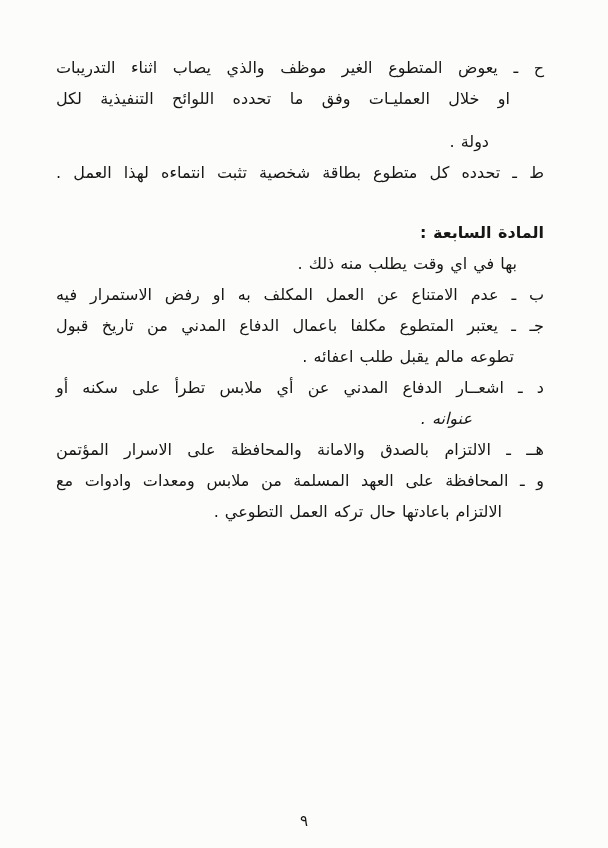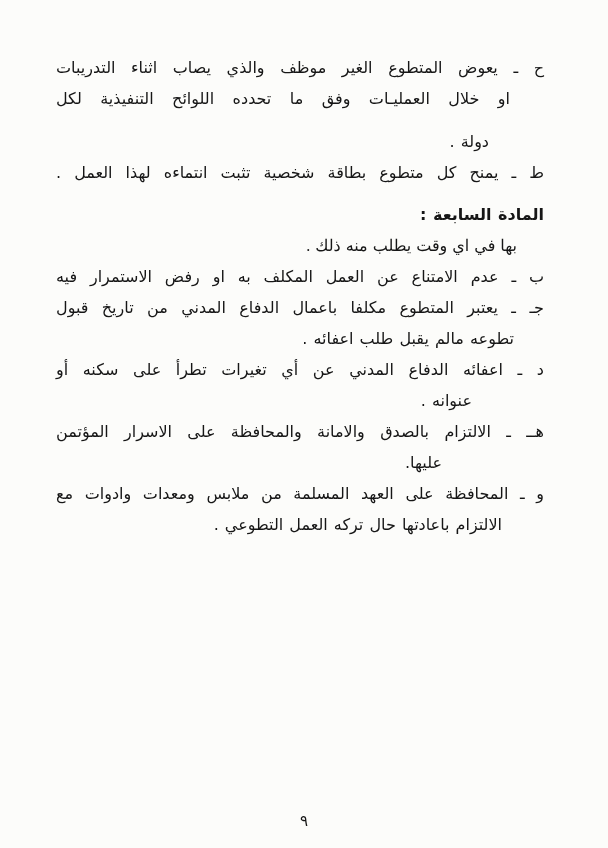--- a/index.html
+++ b/index.html
@@ -32,31 +32,31 @@
     word-spacing: 1px;
   }
   
   .justify {
     text-align: justify;
     text-align-last: justify;
   }
   
   .cont { text-align: right; }
   .ind16  { padding-right: 16px; }
-  .ind27  { padding-right: 27px; font-family: Liberation Serif, serif; }
+  .ind27  { padding-right: 27px; }
   .ind30  { padding-right: 30px; }
   .ind34  { padding-right: 34px; }
   .ind42  { padding-right: 42px; }
   .ind52  { padding-right: 52px; }
   .ind55  { padding-right: 55px; margin-top: 12px; }
-  .ind72  { padding-right: 72px; }
+  .ind72  { padding-right: 72px; font-style: italic; }
   .ind102 { padding-right: 102px; }
   .article-heading {
     font-weight: bold;
-    margin-top: 11px;
+    margin-top: 29px;
     text-align: right;
   }
   .page-number {
     position: absolute;
     top: 806px;
     left: 0;
     right: 0;
     text-align: center;
     font-size: 15px;
     line-height: 31px;
@@ -66,37 +66,36 @@
 </head>
 <body>
 
 <div class="page">
   <div class="text-column">
 
     <div class="line justify">ح ـ يعوض المتطوع الغير موظف والذي يصاب اثناء التدريبات</div>
     <div class="line justify ind34">او خلال العمليـات وفق ما تحدده اللوائح التنفيذية لكل</div>
     <div class="line cont ind55">دولة .</div>
 
-    <div class="line justify">ط ـ يمنح كل متطوع بطاقة شخصية تثبت انتماءه لهذا العمل .</div>
+    <div class="line justify">ط ـ تحدده كل متطوع بطاقة شخصية تثبت انتماءه لهذا العمل .</div>
 
     <div class="line article-heading">المادة السابعة :</div>
 
 
     <div class="line cont ind27">بها في اي وقت يطلب منه ذلك .</div>
 
     <div class="line justify">ب ـ عدم الامتناع عن العمل المكلف به او رفض الاستمرار فيه</div>
 
     <div class="line justify">جـ ـ يعتبر المتطوع مكلفا باعمال الدفاع المدني من تاريخ قبول</div>
     <div class="line cont ind30">تطوعه مالم يقبل طلب اعفائه .</div>
 
-    <div class="line justify">د ـ اعفائه الدفاع المدني عن أي تغيرات تطرأ على سكنه أو</div>
+    <div class="line justify">د ـ اشعــار الدفاع المدني عن أي ملابس تطرأ على سكنه أو</div>
     <div class="line cont ind72">عنوانه .</div>
 
     <div class="line justify">هــ ـ الالتزام بالصدق والامانة والمحافظة على الاسرار المؤتمن</div>
-    <div class="line cont ind102">عليها.</div>
 
     <div class="line justify">و ـ المحافظة على العهد المسلمة من ملابس ومعدات وادوات مع</div>
     <div class="line cont ind42">الالتزام باعادتها حال تركه العمل التطوعي .</div>
 
   </div>
 
   <div class="page-number">٩</div>
 </div>
 
 </body></html>

